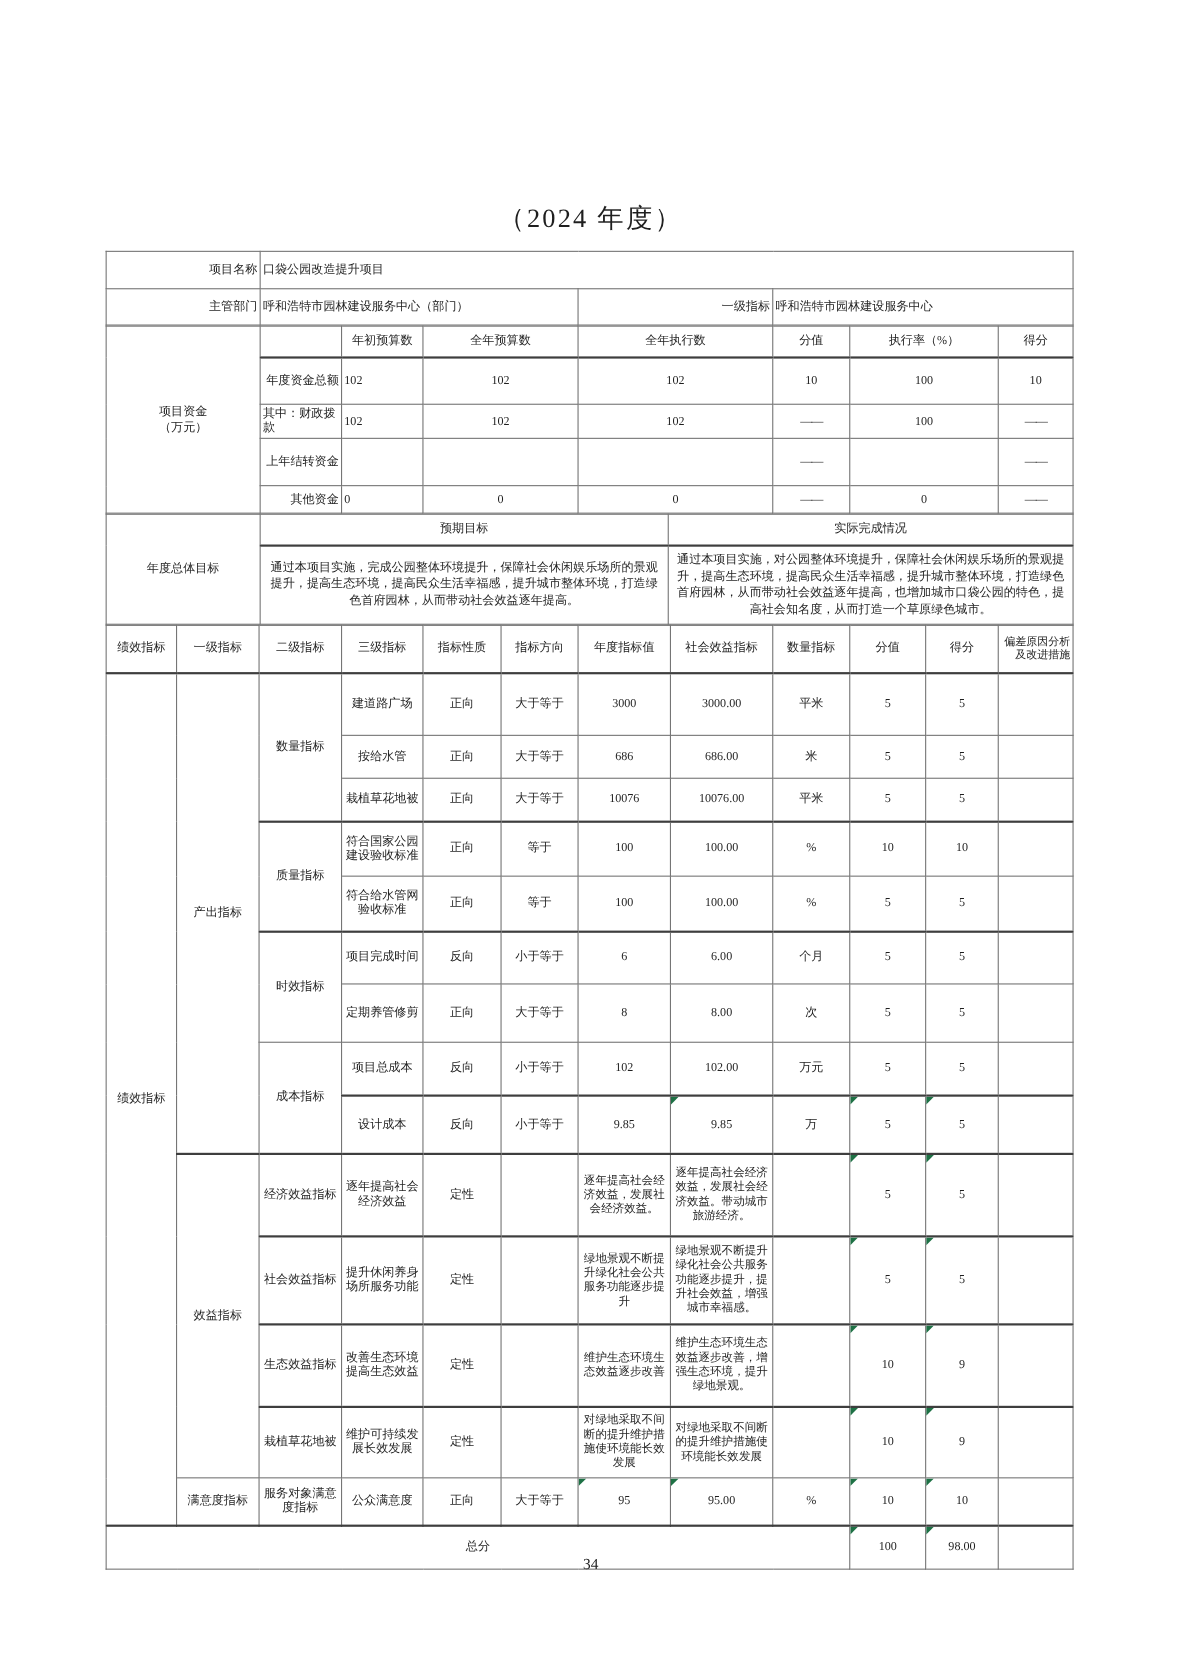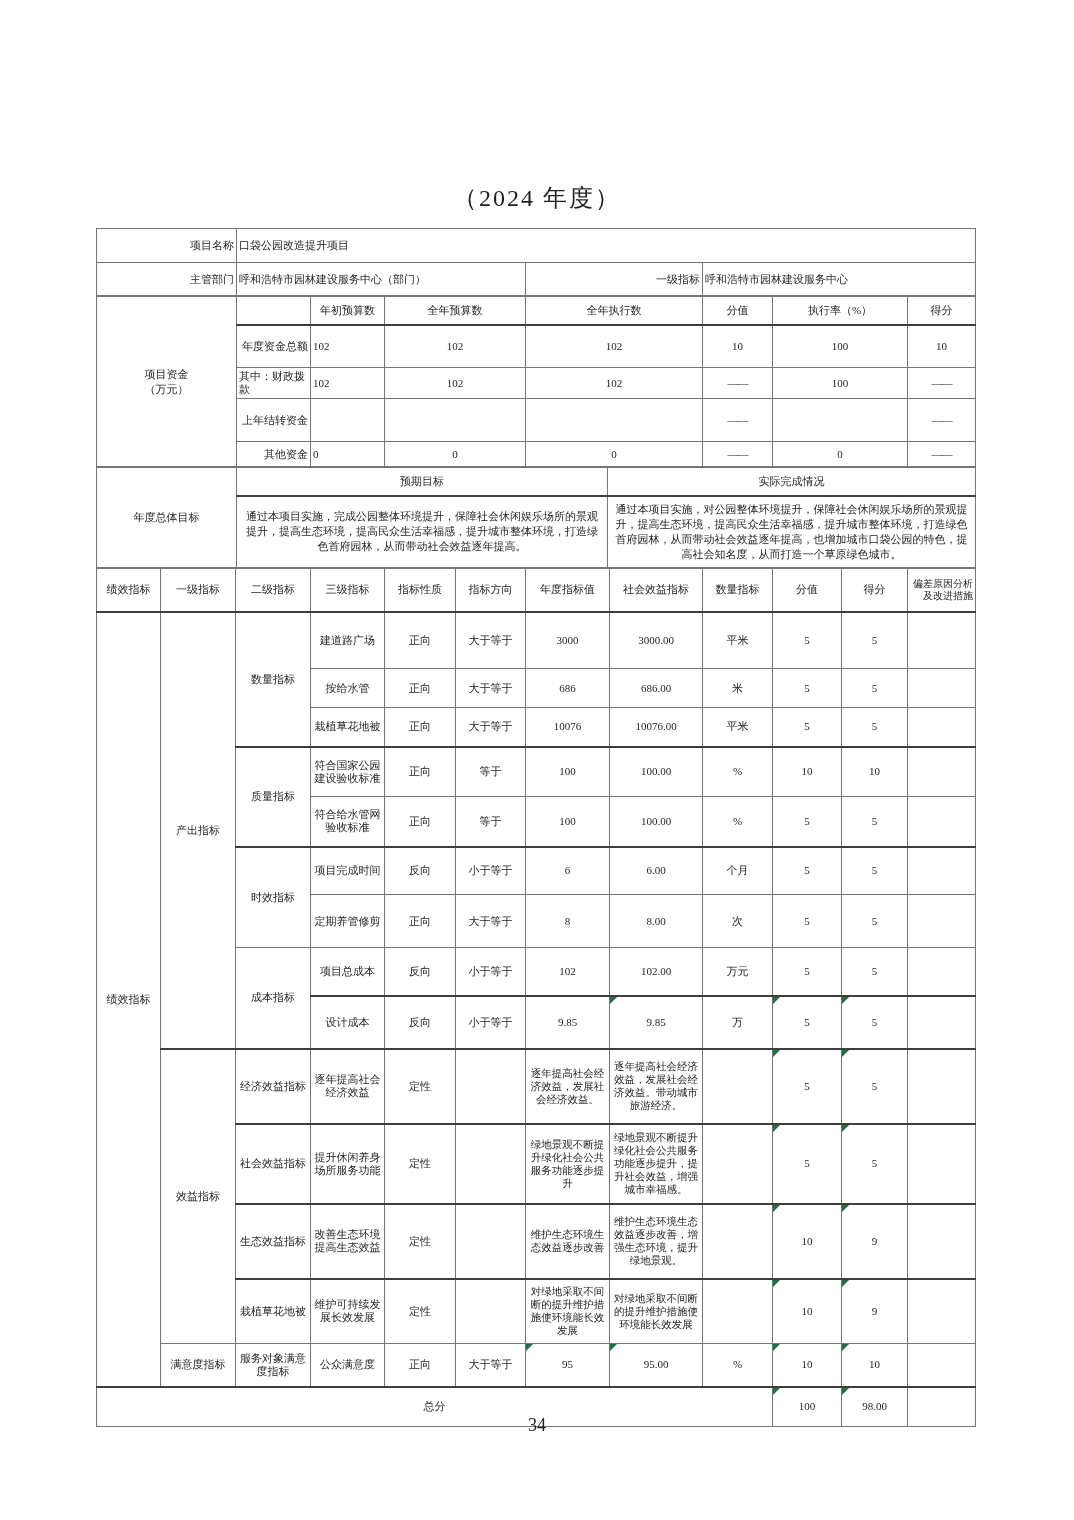--- a/index.html
+++ b/index.html
@@ -24,21 +24,21 @@
   .lbl2 div{line-height:15px;}
   .rel{position:relative;}
   .tri{position:absolute;left:0;top:0;width:0;height:0;display:block;
        border-top:7px solid #1e7145;border-right:7px solid transparent;}
   .dash{letter-spacing:-1px;}
   tr.h34{height:34px}tr.h33{height:33px}tr.h28{height:28px}tr.h29{height:43px}
   tr.h31{height:31px}tr.h25{height:25px}tr.h72{height:72px}tr.h43{height:43px}
   tr.h57{height:57px}tr.h39{height:39px}tr.h50{height:50px}tr.h48{height:48px}
   tr.h47{height:53px}tr.h75{height:75px}tr.h80{height:80px}tr.h65{height:65px}
   tr.h40{height:40px}
-  .pageno{position:absolute;top:1415px;left:0;width:1074px;text-align:center;font-size:18px;}
+  .pageno{position:absolute;top:1415px;left:0;width:1074px;text-align:center;font-size:14px;}
 </style>
 </head>
 <body>
 
 <div class="page">
   <div class="subtitle">（2024 年度）</div>
 
   <div class="content">
 
     <table>

